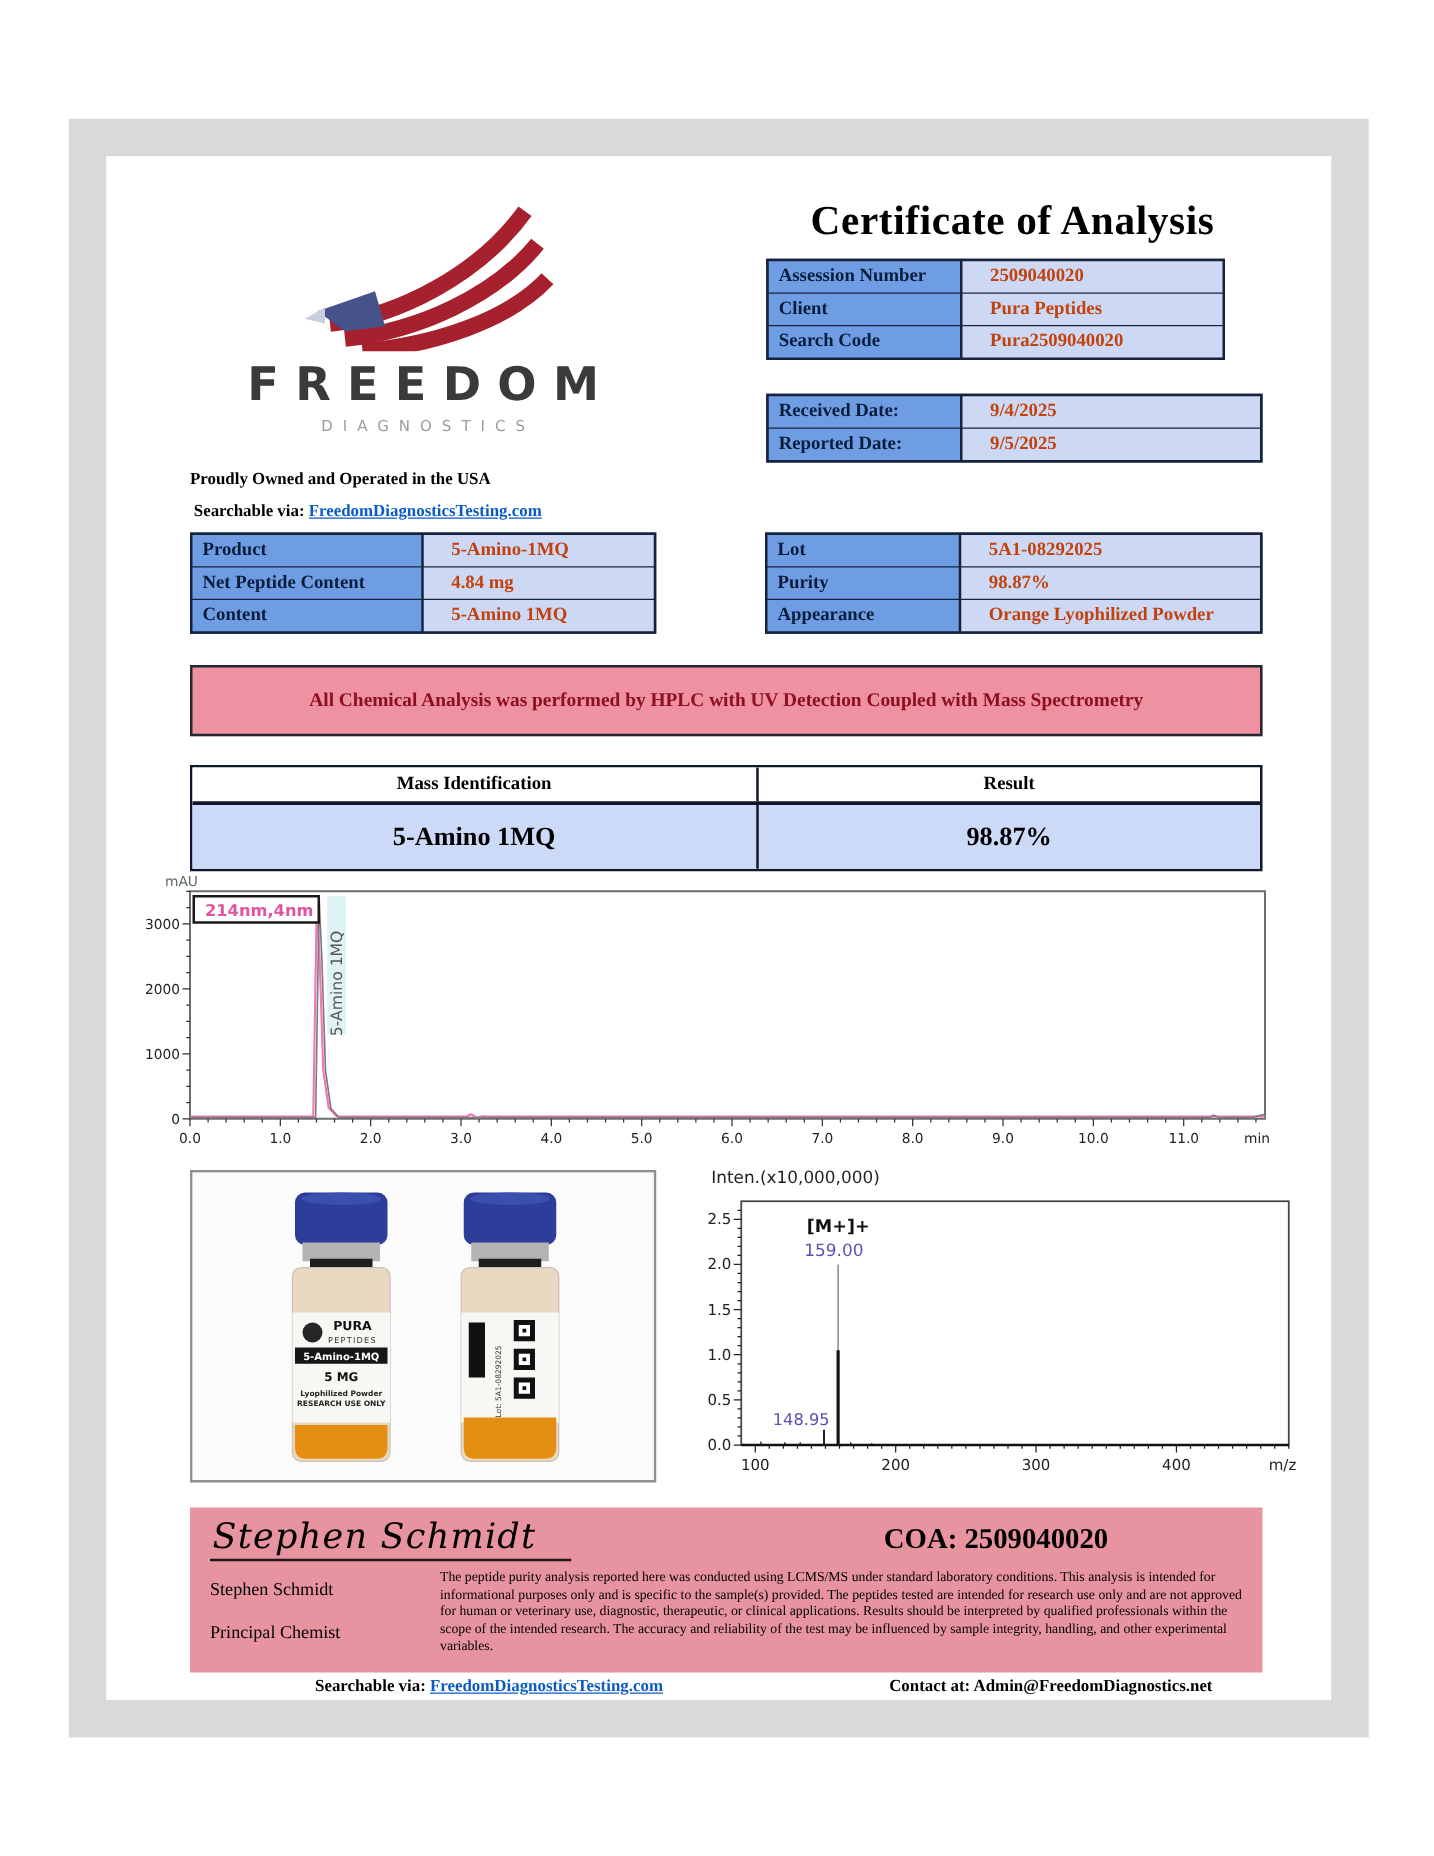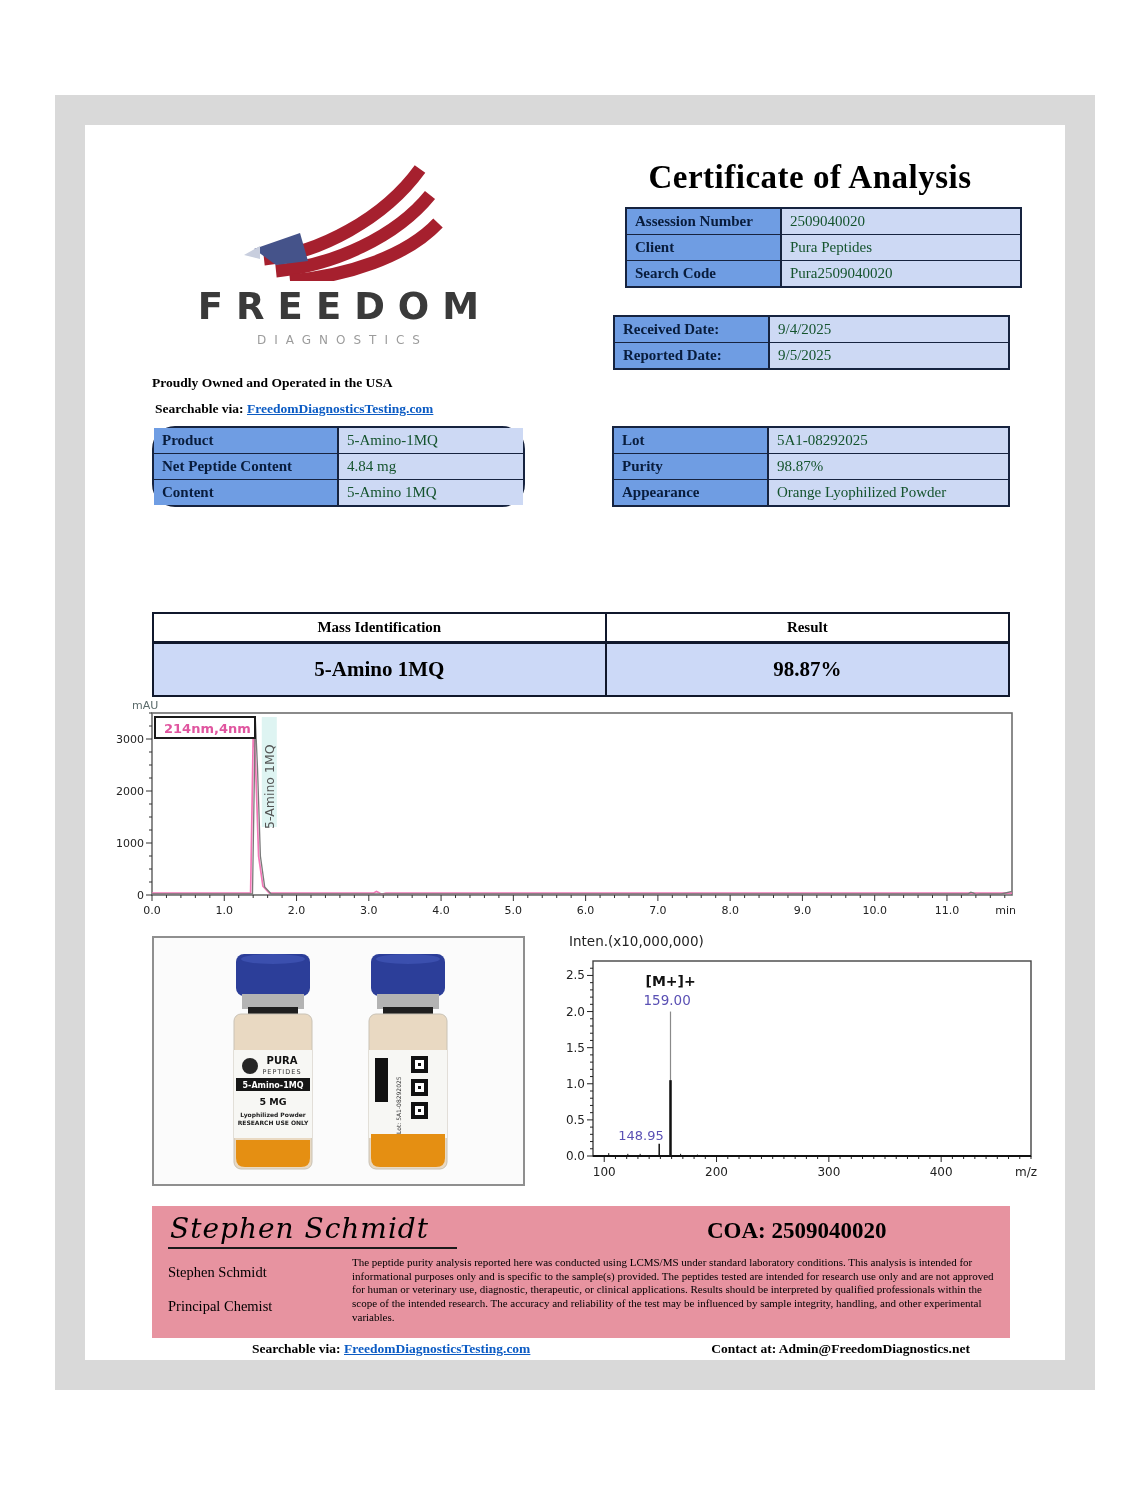--- a/index.html
+++ b/index.html
@@ -20,26 +20,26 @@
   .logo-sub{font-family:"DejaVu Sans",sans-serif;font-weight:normal;font-size:12px;letter-spacing:8px;color:#9c9c9c;padding-left:8px;margin-top:5px;}
   #tagline{left:67px;top:250px;width:373px;text-align:left;font-weight:bold;font-size:13.5px;}
   #searchable-top{left:70px;top:276px;font-weight:bold;font-size:13.5px;}
   .doc-link{color:var(--link,#0b5bc4);text-decoration:underline;font-weight:bold;cursor:pointer;}
 
   
   .kvtable{position:absolute;border:2px solid var(--table-border,#16233f);background:var(--table-border,#16233f);
            display:flex;flex-direction:column;gap:1px;box-sizing:border-box;}
   .kvrow{display:flex;gap:2px;}
   .kvlabel{background:var(--label-cell,#6f9de3);color:#081c3c;font-weight:bold;padding:4px 8px;font-size:15px;box-sizing:border-box;}
-  .kvvalue{background:var(--value-cell,#cdd9f4);color:#14532d;padding:4px 8px;font-size:15px;flex:1;box-sizing:border-box;}
+  .kvvalue{background:var(--value-cell,#cdd9f4);color:#c2410c;padding:4px 22px;font-size:15px;flex:1;box-sizing:border-box;font-weight:bold;}
   .w-right .kvlabel{width:153px;}
   .w-left  .kvlabel{width:183px;}
-  #info-table{left:540px;top:82px;width:397px;justify-content:flex-end;}
+  #info-table{left:528px;top:82px;width:367px;justify-content:flex-end;}
   #date-table{left:528px;top:190px;width:397px;}
-  #product-table{left:67px;top:301px;width:373px;border-radius:23px;}
+  #product-table{left:67px;top:301px;width:373px;}
   #lot-table{left:527px;top:301px;width:398px;}
 
   
   #banner{left:67px;top:407px;width:858px;height:57px;background:var(--banner-bg,#ee91a0);
           border:2px solid #23282f;box-sizing:border-box;display:flex;align-items:center;justify-content:center;}
   .banner-text{color:var(--banner-text,#8c1022);font-weight:bold;font-size:15.5px;text-align:center;}
 
   
   #mass-table{left:67px;top:487px;width:858px;border:2px solid #10182c;box-sizing:border-box;background:#fff;}
   .mass-head{display:flex;background:#ffffff;border-bottom:3px solid #10182c;}
@@ -144,20 +144,23 @@
         <div class="kvrow">
           <div class="kvlabel">Purity</div>
           <div class="kvvalue">98.87%</div>
         </div>
         <div class="kvrow">
           <div class="kvlabel">Appearance</div>
           <div class="kvvalue">Orange Lyophilized Powder</div>
         </div>
       </div>
 
+    <div id="banner" class="abs">
+      <div class="banner-text">All Chemical Analysis was performed by HPLC with UV Detection Coupled with Mass Spectrometry</div>
+    </div>
 
     <div id="mass-table" class="abs">
       <div class="mass-head">
         <div class="mass-head-cell">Mass Identification</div>
         <div class="mass-head-cell">Result</div>
       </div>
       <div class="mass-row">
         <div class="mass-cell">5-Amino 1MQ</div>
         <div class="mass-cell">98.87%</div>
       </div>

